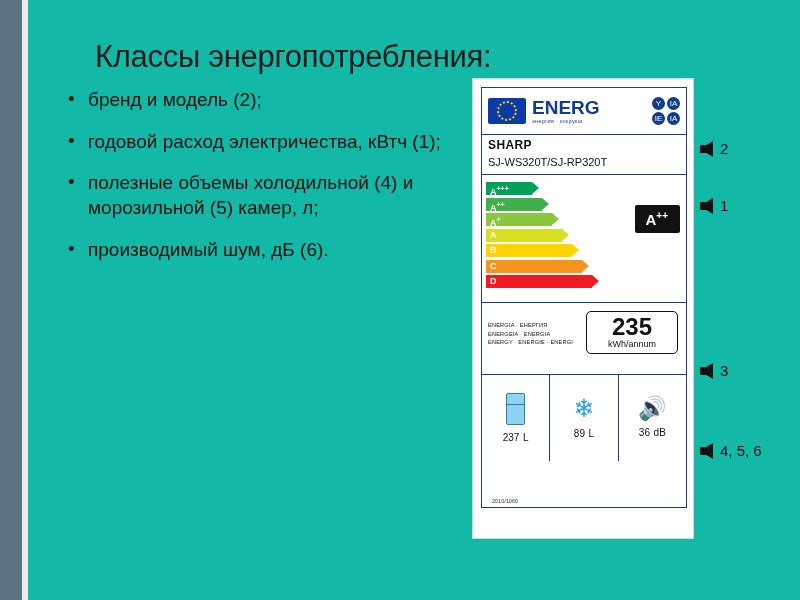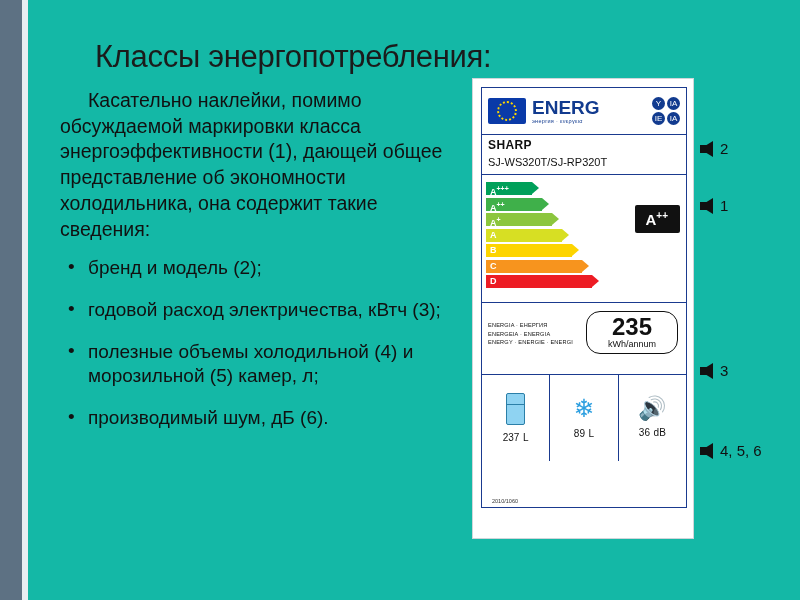--- a/index.html
+++ b/index.html
@@ -219,21 +219,21 @@
     color: #111;
     line-height: 1.55;
     letter-spacing: 0.2px;
     padding-top: 12px;
   }
   .kwh-box {
     position: absolute;
     right: 8px; top: 8px;
     width: 92px;
     border: 1.5px solid #111;
-    border-radius: 14px;
+    border-radius: 5px;
     text-align: center;
     padding: 3px 0 4px 0;
     box-sizing: border-box;
   }
   .kwh-num {
     font-size: 24px;
     font-weight: bold;
     color: #111;
     line-height: 1;
   }
@@ -314,24 +314,23 @@
 </head>
 <body>
 
 <div class="slide">
   <div class="left-bar"></div>
   <div class="left-bar-inner"></div>
 
   <h1 class="title">Классы энергопотребления:</h1>
 
   <div class="body-text">
-    <p class="para">Касательно наклейки, помимо обсуждаемой маркировки класса энергоэффективности (1), дающей общее представление об экономности холодильника, она содержит такие сведения:</p>
     <ul class="bullets">
       <li>бренд и модель (2);</li>
-      <li>годовой расход электричества, кВтч (3);</li>
+      <li>годовой расход электричества, кВтч (1);</li>
       <li>полезные объемы холодильной (4) и морозильной (5) камер, л;</li>
       <li>производимый шум, дБ (6).</li>
     </ul>
   </div>
 
   <div class="label-wrap">
     <div class="label-inner">
 
       <div class="lbl-head">
         <div class="eu-flag">

